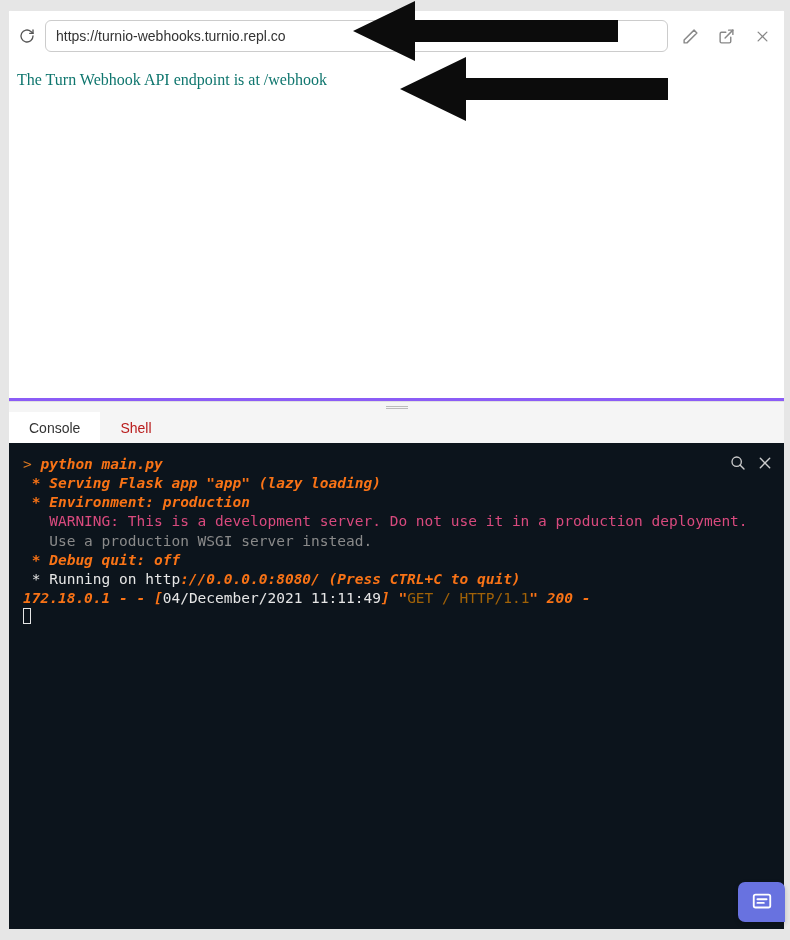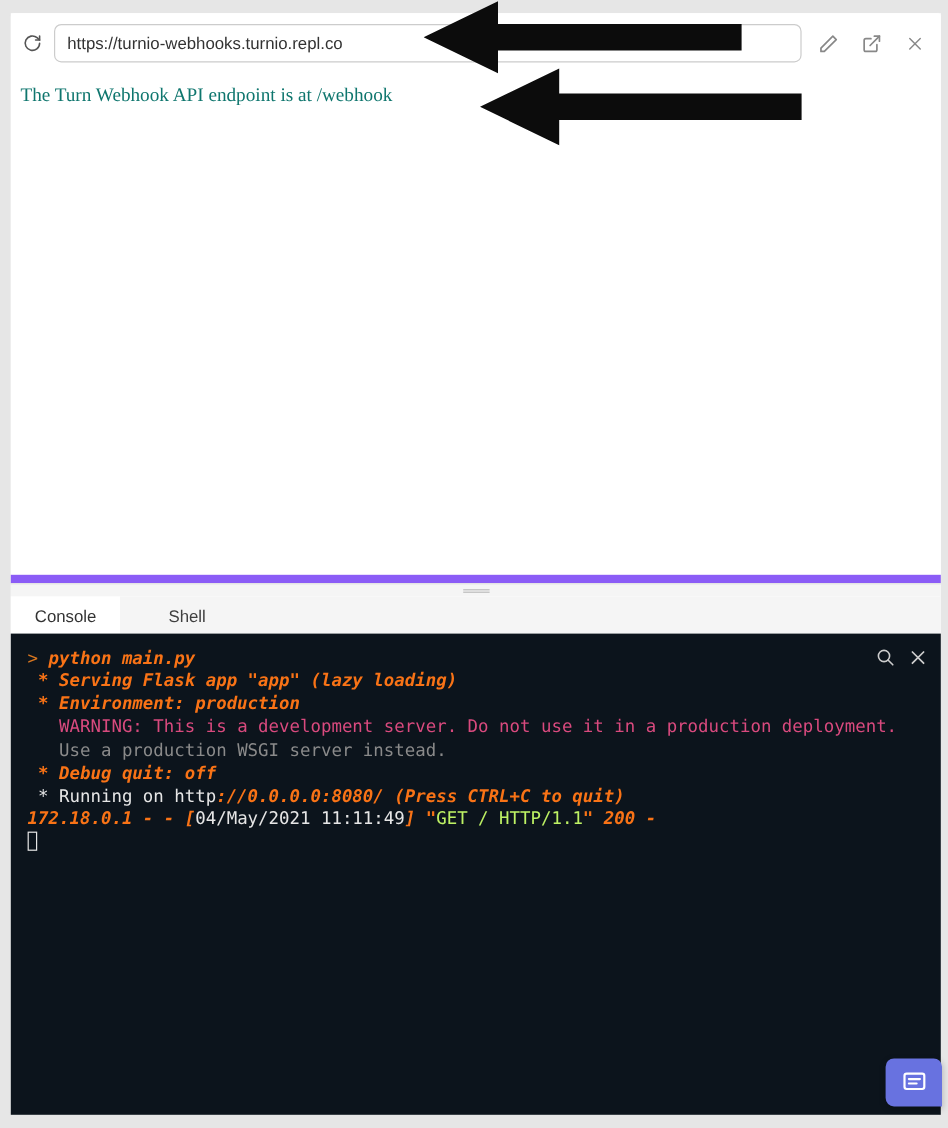--- a/index.html
+++ b/index.html
@@ -17,22 +17,22 @@
       border-radius: 4px;
       height: 920px;
       display: flex;
       flex-direction: column;
       border: 1px solid #e6e6e6;
     }
     .browser-pane {
       background: #fff;
       display: flex;
       flex-direction: column;
-      height: 475px;
-      border-bottom: 7px solid #8b5cf6;
+      height: 390px;
+      border-bottom: 3px solid #8b5cf6;
     }
     .browser-toolbar {
       display: flex;
       align-items: center;
       padding: 6px 8px;
       gap: 8px;
       height: 50px;
     }
     .reload-btn {
       background: none;
@@ -85,26 +85,25 @@
     .resize-grip {
       width: 22px;
       height: 3px;
       border-top: 1px solid #bbb;
       border-bottom: 1px solid #bbb;
     }
     .tabs-bar {
       display: flex;
       background: #f5f5f5;
       height: 31px;
-      gap: 20px;
     }
     .tab {
       padding: 7px 20px;
       font-size: 14px;
-      color: #404040;
+      color: #b91c1c;
       cursor: pointer;
       border: none;
       background: transparent;
     }
     .tab.active {
       background: #fff;
       color: #333;
     }
     .console {
       background: #0c141c;
@@ -129,21 +128,21 @@
       border: none;
       color: #ccc;
       cursor: pointer;
       display: flex;
       align-items: center;
     }
     .prompt-sym { color: #d97720; }
     .c-warn { color: #d94a7e; }
     .c-dim { color: #8a8a8a; }
     .c-bold { font-weight: bold; color: #f97316; font-style: italic; }
-    .c-cyan { color: #bef264; margin-top: 34px; }
+    .c-cyan { color: #a16207; margin-top: 34px; }
     .cursor-block {
       display: inline-block;
       width: 8px;
       height: 16px;
       border: 1px solid #e6e6e6;
     }
     
     .arrow {
       position: absolute;
       pointer-events: none;
@@ -230,21 +229,21 @@
           </svg>
       </button>
     </div>
 <pre><span class="prompt-sym">&gt;</span> <span class="c-bold">python main.py</span>
 <span class="c-bold"> * Serving Flask app "app" (lazy loading)</span>
 <span class="c-bold"> * Environment: production</span>
 <span class="c-warn">   WARNING: This is a development server. Do not use it in a production deployment.</span>
 <span class="c-dim">   Use a production WSGI server instead.</span>
 <span class="c-bold"> * Debug quit: off</span>
 <span><span> * Running on http</span><span class="c-bold">://0.0.0.0:8080/ (Press CTRL+C to quit)</span></span>
-<span><span class="c-bold">172.18.0.1 - - [</span><span>04/May/2021 11:11:49</span><span class="c-bold">] "</span><span class="c-cyan">GET / HTTP/1.1</span><span class="c-bold">" </span><span class="c-bold">200</span><span class="c-bold"> -</span></span>
+<span><span class="c-bold">172.18.0.1 - - [</span><span>04/December/2021 11:11:49</span><span class="c-bold">] "</span><span class="c-cyan">GET / HTTP/1.1</span><span class="c-bold">" </span><span class="c-bold">200</span><span class="c-bold"> -</span></span>
 <span class="cursor-block"></span></pre>
   </div>
 
 </div>
 
 <div class="arrow arrow1">
   <svg width="270" height="64" viewBox="0 0 270 64">
     <polygon points="0,32 62,2 62,21 265,21 265,43 62,43 62,62" fill="#0c0c0c"></polygon>
   </svg>
 </div>

